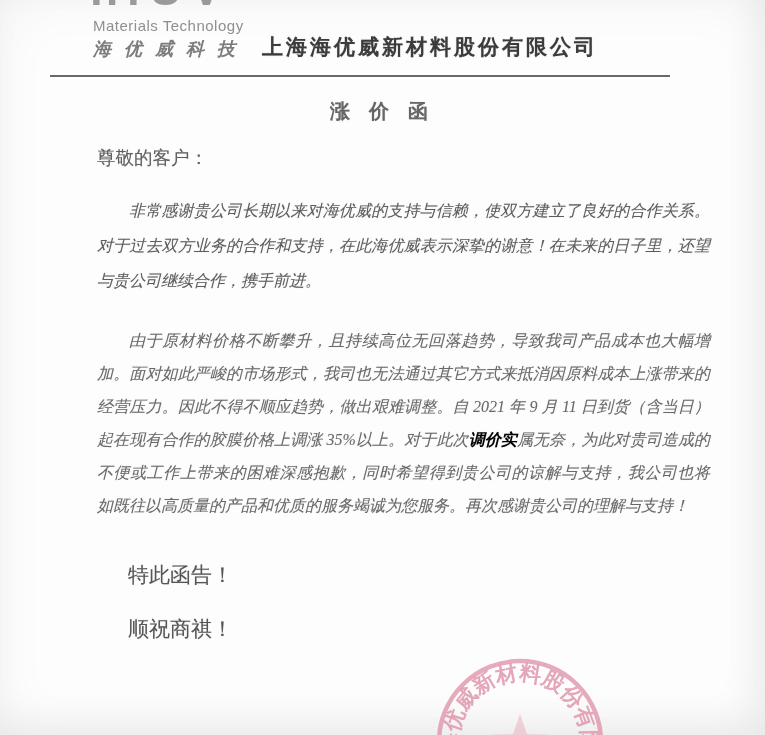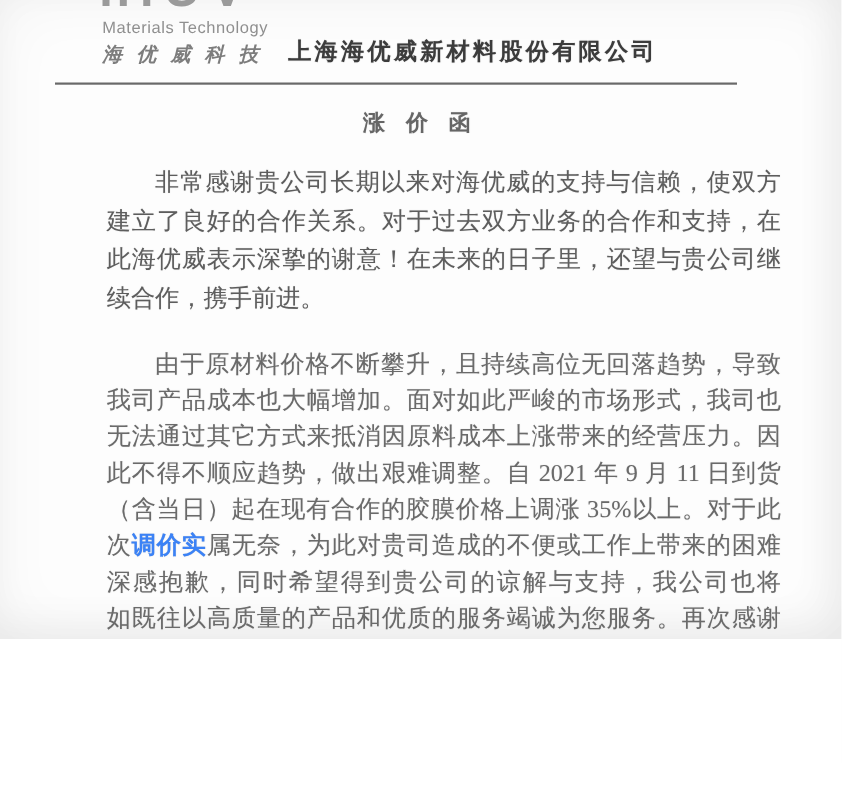--- a/index.html
+++ b/index.html
@@ -1,18 +1,18 @@
 <!DOCTYPE html>
 <html><head>
 <meta charset="utf-8">
 <style>
   html,body{margin:0;padding:0;background:#ffffff;}
   .page{
     position:relative;
-    width:765px;height:581px;
+    width:765px;height:735px;
     margin:0 auto;
     background:#fdfdfd;
     overflow:hidden;
     font-family:"Liberation Serif","DejaVu Serif",serif;
     box-shadow:inset 0 0 55px rgba(0,0,0,0.045), inset -10px -14px 35px rgba(0,0,0,0.05);
   }
   
   .logo-mark-clip{
     position:absolute;left:90px;top:0;width:180px;height:13px;
     overflow:hidden;
@@ -56,27 +56,28 @@
     text-shadow:0 0 1px rgba(110,110,110,0.35);
   }
   .salutation{
     margin:20px 0 0 97px;
     font-size:18.5px;color:#606060;
     text-shadow:0 0 1px rgba(120,120,120,0.35);
   }
   .para{
     margin:23px 55px 0 97px;
     text-indent:2em;text-align:justify;
-    font-size:22px;line-height:35px;color:#5d5d5d;
+    font-size:16px;line-height:35px;color:#5d5d5d;
     text-shadow:0 0 1px rgba(125,125,125,0.35);
+    font-style:italic;
   }
   .para.p2{
     margin-top:26px;line-height:33px;color:#6a6a6a;
   }
-  .para.p2 b{color:#3b82f6;}
+  .para.p2 b{color:#000000;}
   .closing{
     margin-left:128px;
     font-size:21px;line-height:26px;color:#555555;
     text-shadow:0 0 1px rgba(110,110,110,0.35);
   }
   .closing.c1{margin-top:40px;}
   .closing.c2{margin-top:28px;}
   
   .seal{
     position:absolute;left:430px;top:652px;width:180px;height:180px;
@@ -92,20 +93,21 @@
   <div class="logo-mark-clip">
     <span>hiUV</span>
   </div>
   <div class="logo-en">Materials Technology</div>
   <div class="logo-cn">海优威科技</div>
   <div class="company-name">上海海优威新材料股份有限公司</div>
   <div class="rule"></div>
 
   <div class="body-wrap">
     <div class="title">涨 价 函</div>
+    <div class="salutation">尊敬的客户：</div>
     <p class="para p1">非常感谢贵公司长期以来对海优威的支持与信赖，使双方建立了良好的合作关系。对于过去双方业务的合作和支持，在此海优威表示深挚的谢意！在未来的日子里，还望与贵公司继续合作，携手前进。</p>
     <p class="para p2"><span>由于原材料价格不断攀升，且持续高位无回落趋势，导致我司产品成本也大幅增加。面对如此严峻的市场形式，我司也无法通过其它方式来抵消因原料成本上涨带来的经营压力。因此不得不顺应趋势，做出艰难调整。自 2021 年 9 月 11 日到货（含当日）起在现有合作的胶膜价格上调涨 35%以上。对于此次</span><b>调价实</b><span>属无奈，为此对贵司造成的不便或工作上带来的困难深感抱歉，同时希望得到贵公司的谅解与支持，我公司也将　如既往以高质量的产品和优质的服务竭诚为您服务。再次感谢贵公司的理解与支持！</span></p>
     <div class="closing c1">特此函告！</div>
     <div class="closing c2">顺祝商祺！</div>
   </div>
 
   <div class="seal">
     <svg width="180" height="180" viewBox="0 0 180 180">
       <defs>
         <path id="sealArc" d="M 51.8,138.9 A 62 62 0 1 1 128.2,138.9" fill="none"></path>

